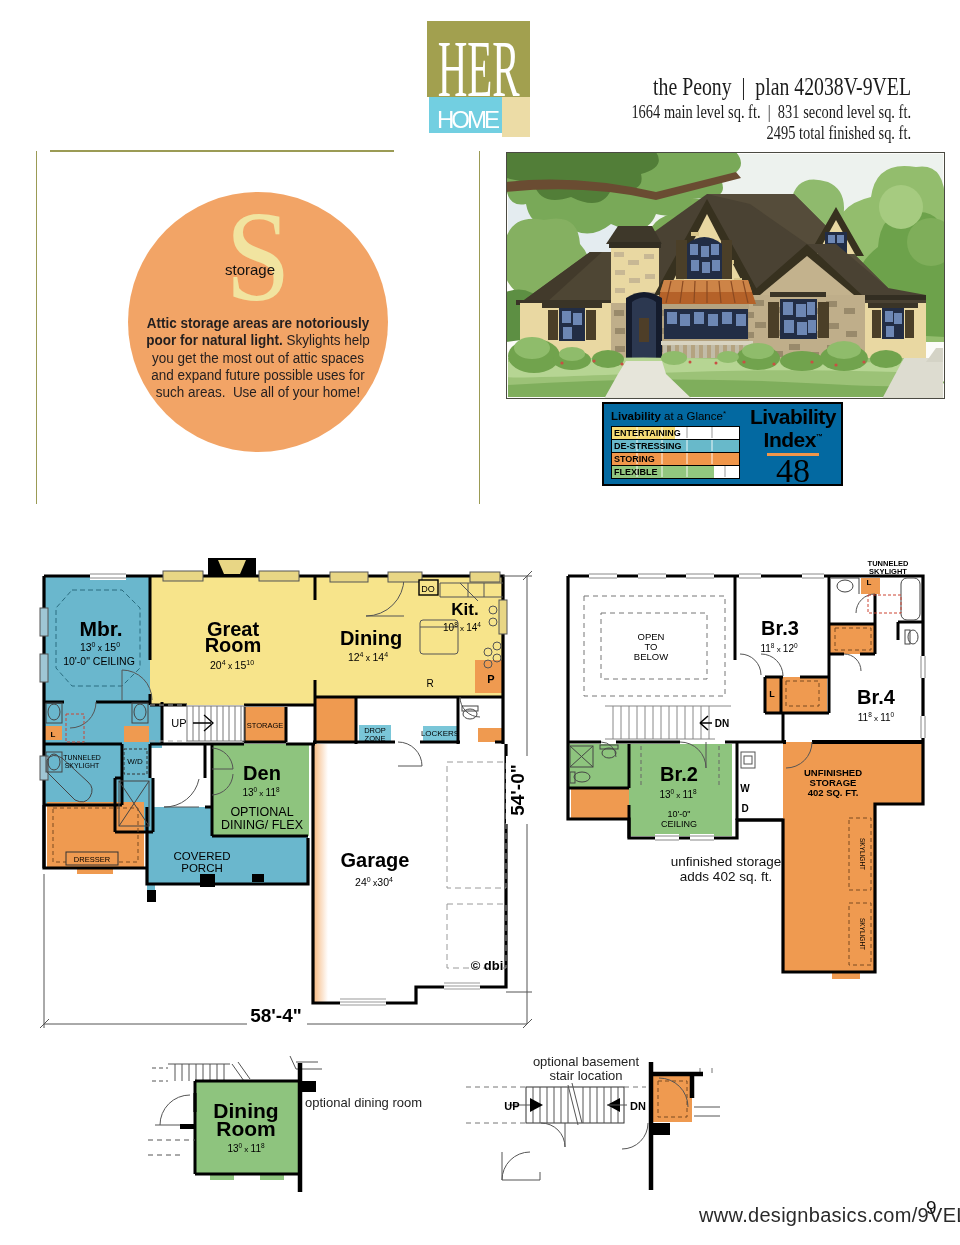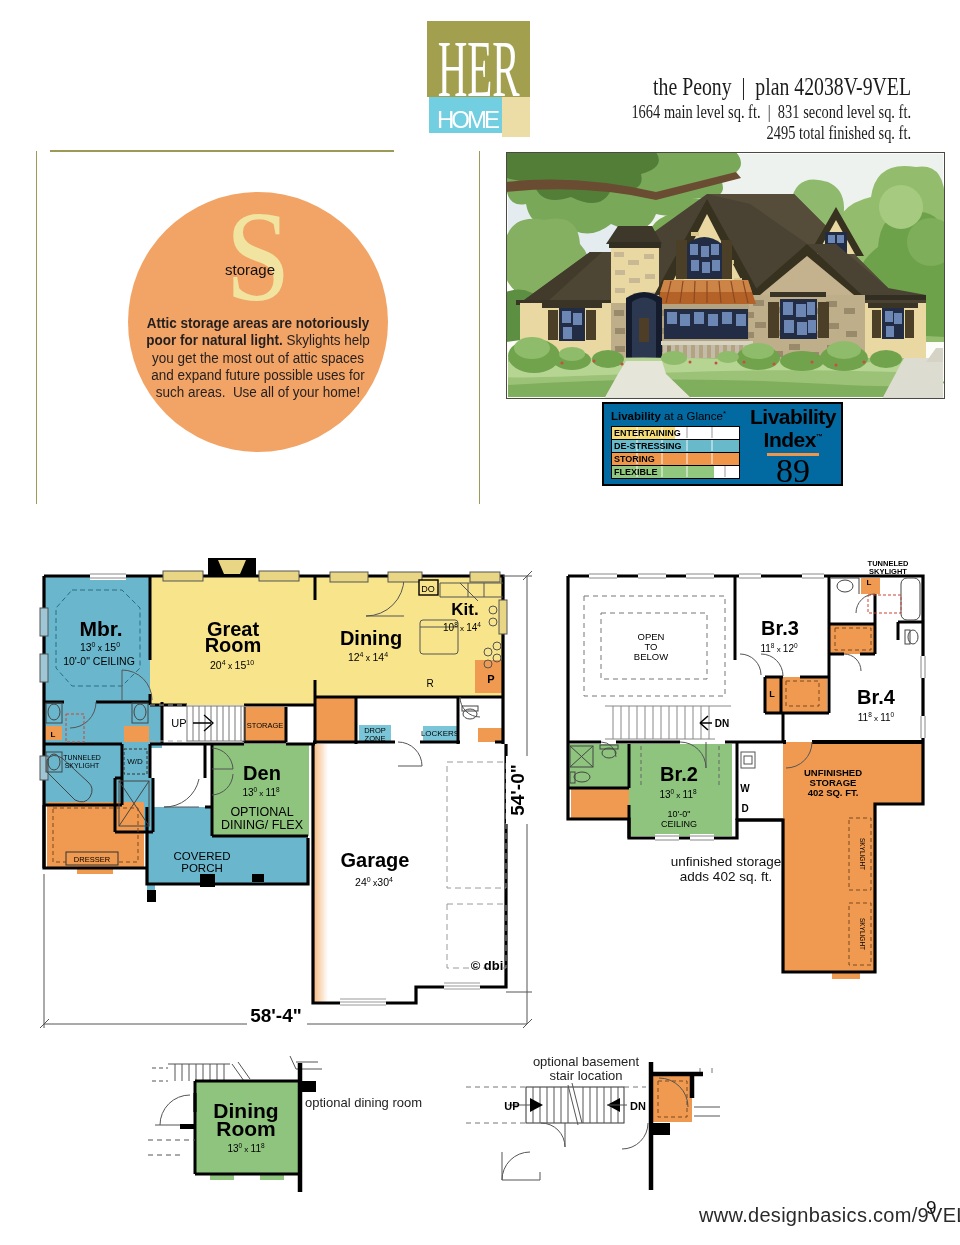--- a/index.html
+++ b/index.html
@@ -296,21 +296,21 @@
     <g fill="#000" font-size="9" font-weight="bold">
       <text x="3" y="10">ENTERTAINING</text>
       <text x="3" y="23">DE-STRESSING</text>
       <text x="3" y="36">STORING</text>
       <text x="3" y="49">FLEXIBLE</text>
     </g>
   </svg>
   <div style="position:absolute;left:139px;top:3px;width:100px;text-align:center;">
     <div style="font-size:21px;font-weight:bold;line-height:20px;letter-spacing:-0.5px;">Livability<br>Index<span style="font-size:7px;vertical-align:8px;">™</span></div>
     <div style="width:52px;height:2.5px;background:#f0964a;margin:3px auto 0;"></div>
-    <div style="font-family:'Liberation Serif',serif;font-size:34px;line-height:30px;">89</div>
+    <div style="font-family:'Liberation Serif',serif;font-size:34px;line-height:30px;">48</div>
   </div>
 </div>
 
 <svg id="plan1" class="abs" style="left:30px;top:550px;" width="510" height="490" viewBox="30 550 510 490">
   <defs>
     <linearGradient id="ggrad" x1="0" y1="0" x2="1" y2="0">
       <stop offset="0" stop-color="#f5b67c"></stop>
         <stop offset="1" stop-color="#ffffff"></stop>
     </linearGradient>
   </defs>

